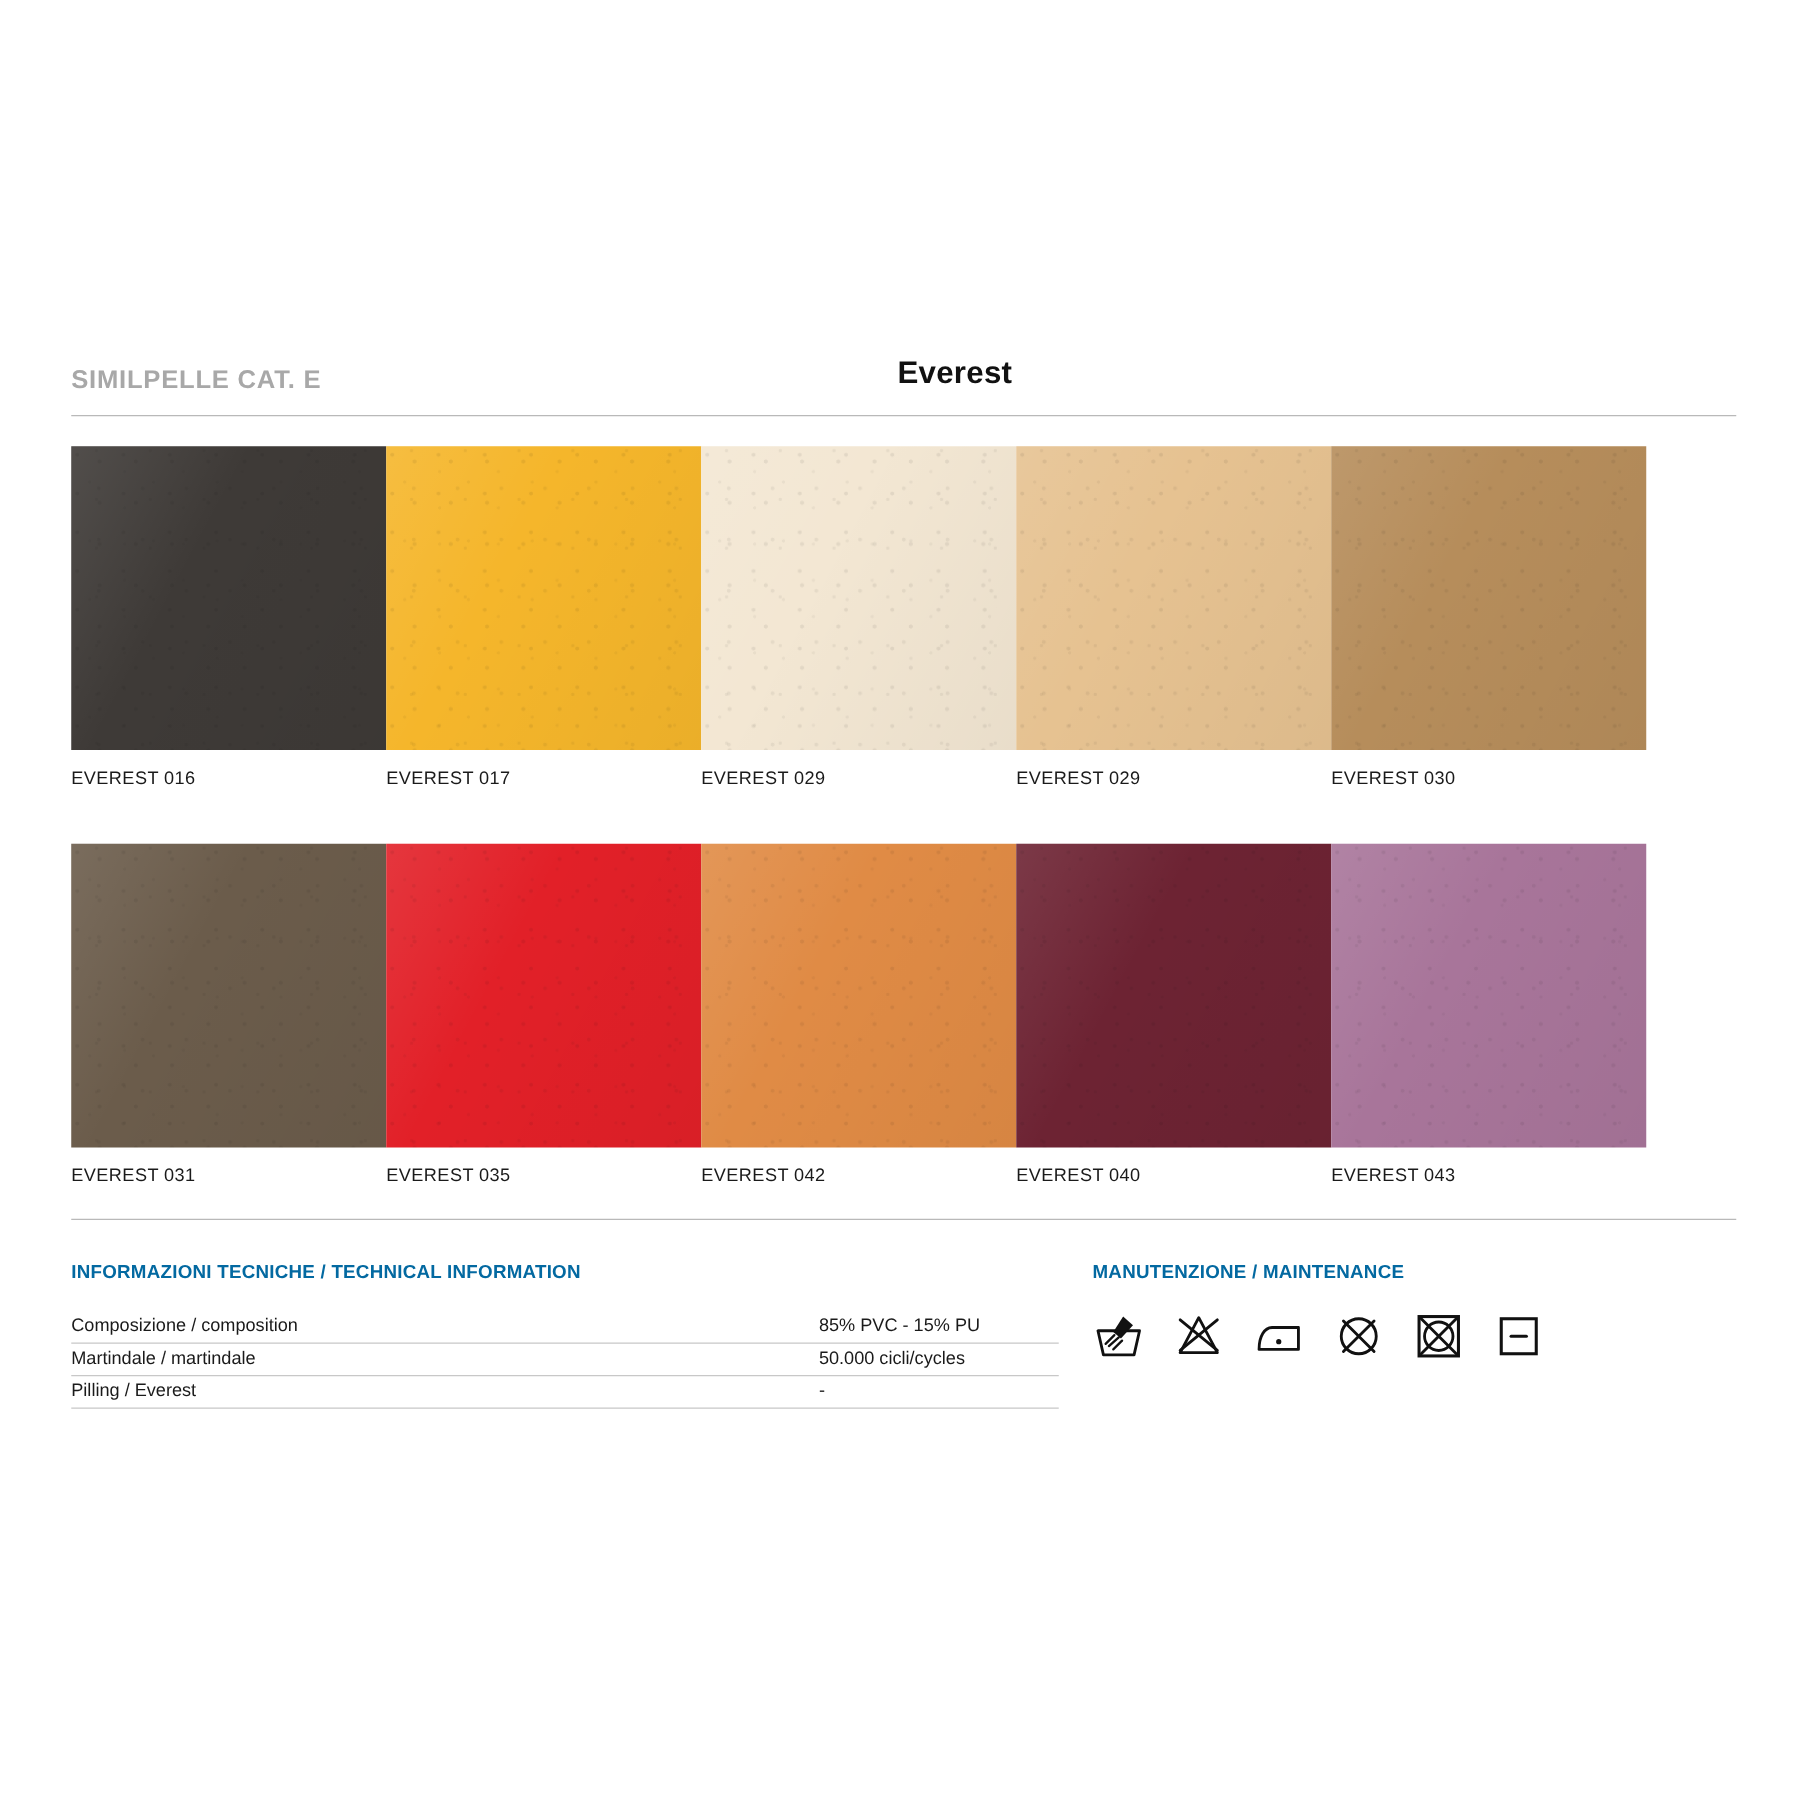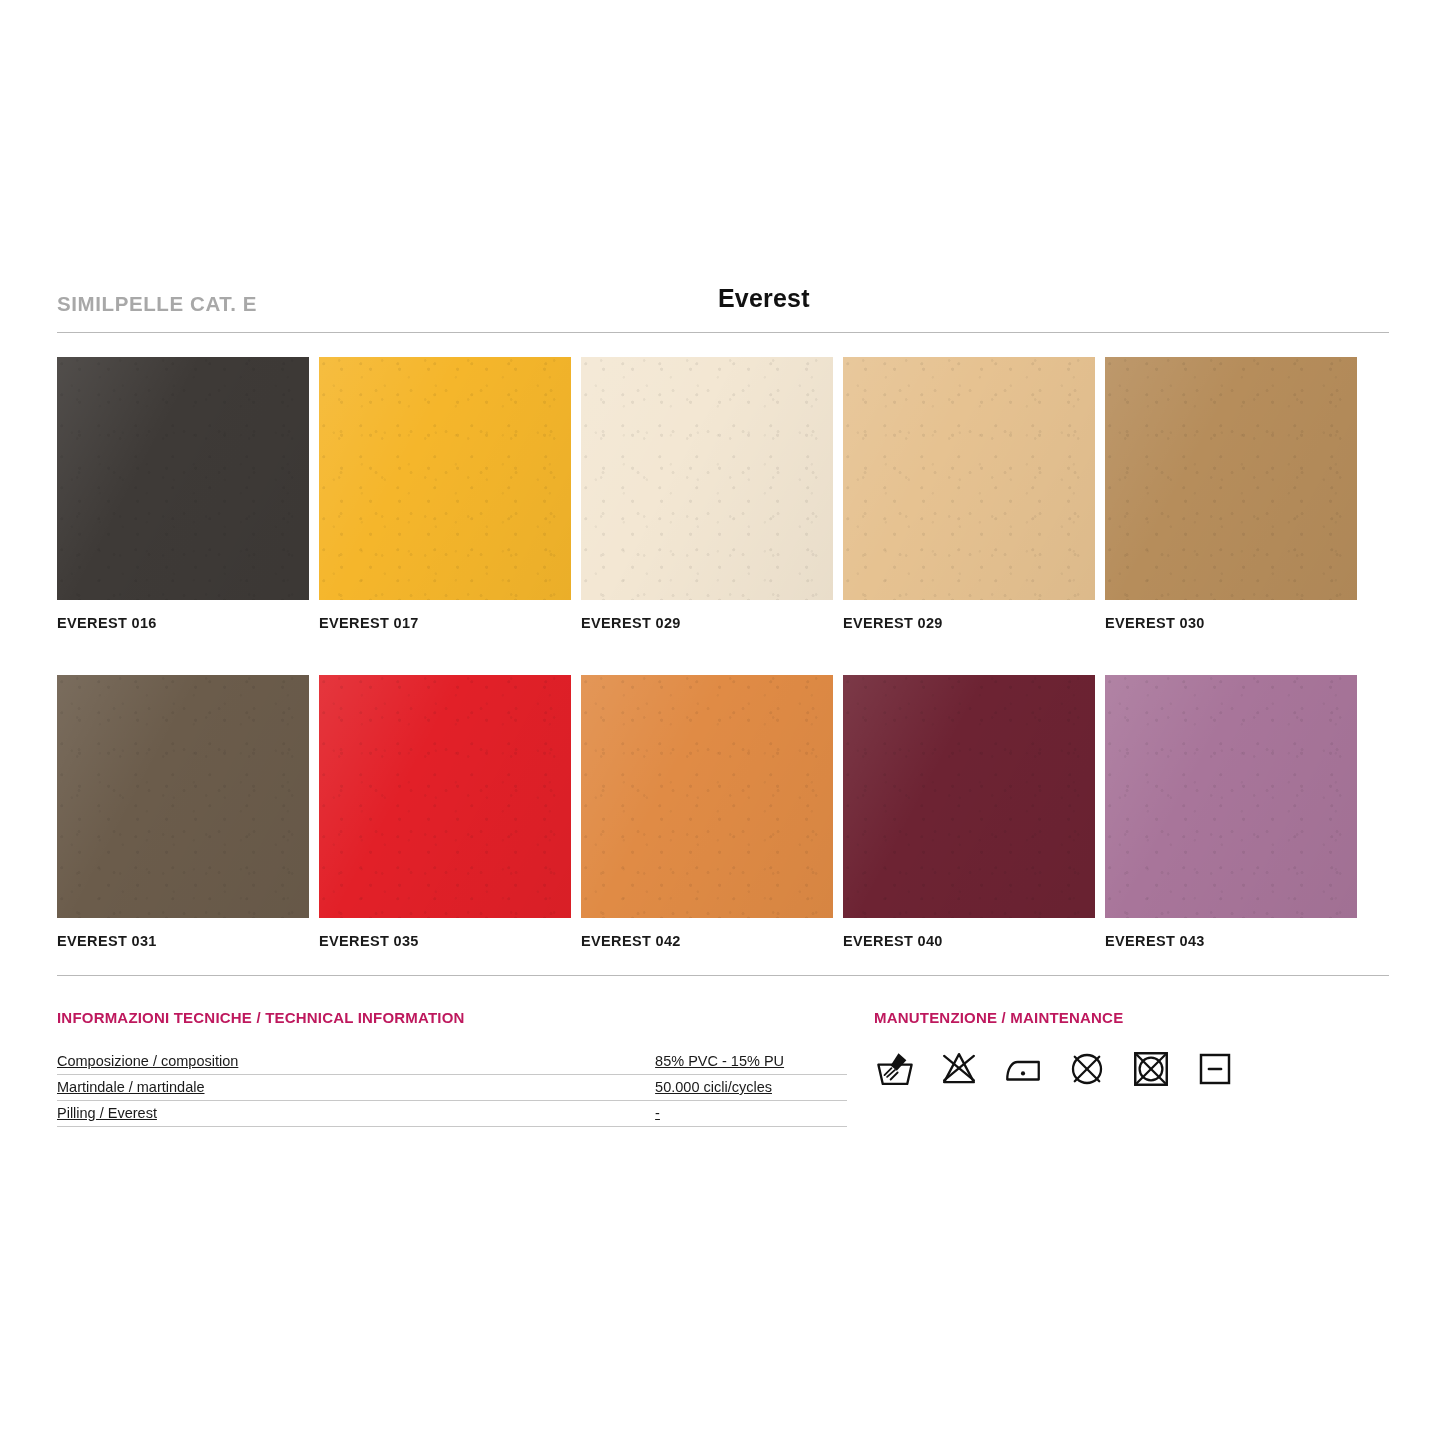--- a/index.html
+++ b/index.html
@@ -63,23 +63,21 @@
 
   
   .grid {
     position: absolute;
     left: 0;
     top: 357px;
     width: 1332px;
   }
   .grid-row {
     display: flex;
-    gap: 10px;
     margin-bottom: 44px;
-    font-weight: bold;
   }
   .swatch-cell {
     width: 252px;
   }
   .swatch {
     width: 252px;
     height: 243px;
     position: relative;
     overflow: hidden;
   }
@@ -124,38 +122,37 @@
   }
   .info-block {
     position: absolute;
     left: 0;
     top: 1009px;
     width: 790px;
   }
   .block-heading {
     font-size: 15px;
     font-weight: 700;
-    color: #be185d;
+    color: #0369a1;
     letter-spacing: 0.2px;
     white-space: nowrap;
   }
   .spec-table {
     margin-top: 23px;
     width: 790px;
     border-collapse: collapse;
   }
   .spec-table tr {
     border-bottom: 1px solid #c8c8c8;
   }
   .spec-table td {
     font-size: 14.5px;
     color: #1a1a1a;
     padding: 4px 0 5px 0;
     vertical-align: bottom;
-    text-decoration: underline;
   }
   .spec-table td.spec-value {
     padding-left: 395px;
     white-space: nowrap;
   }
 
   .maint-block {
     position: absolute;
     left: 817px;
     top: 1009px;

